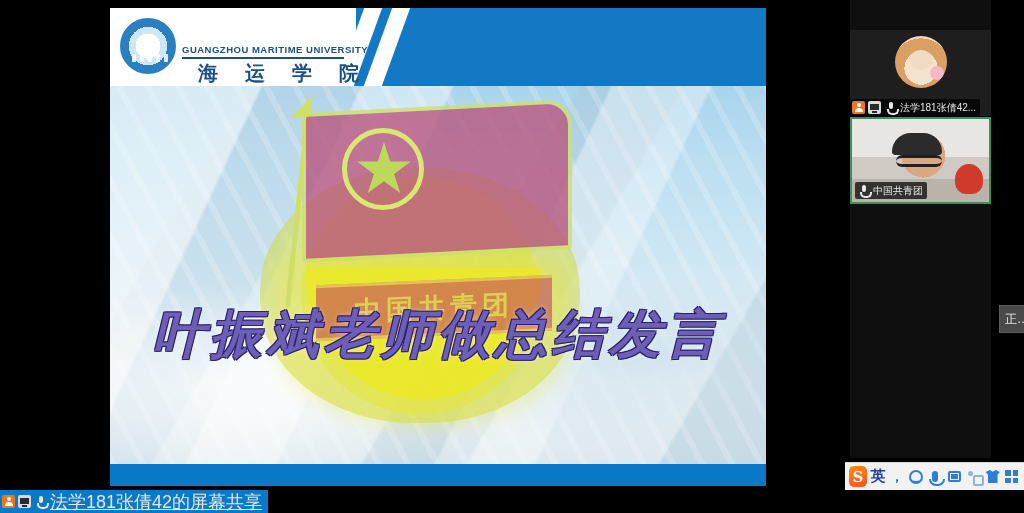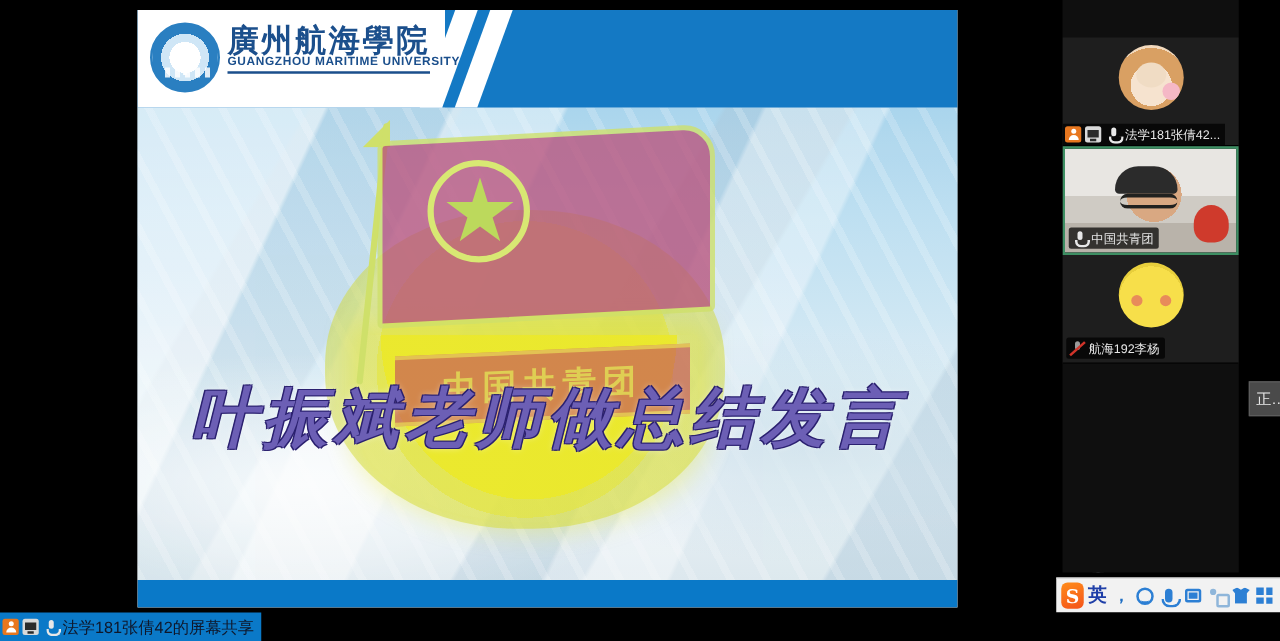--- a/index.html
+++ b/index.html
@@ -265,21 +265,21 @@
   
   .bottombar {
     position: absolute; left: 0; bottom: 0; width: 1024px; height: 23px;
     background: #000;
   }
   .share-banner {
     position: absolute; left: 0; top: 0; height: 23px;
     display: flex; align-items: center; gap: 3px; padding: 0 6px 0 2px;
     background: #0a79c8;
   }
-  .share-banner-text { color: #0f172a; font-size: 13px; white-space: nowrap; }
+  .share-banner-text { color: #e5e5e5; font-size: 18px; white-space: nowrap; text-decoration: underline; }
 
   
   .ime {
     position: absolute; right: 0; bottom: 23px; width: 179px; height: 28px;
     background: #f2f2f2;
     display: flex; align-items: center; gap: 3px; padding: 0 4px;
     border-top: 1px solid #d6d6d6;
   }
   .ime-logo {
     width: 21px; height: 21px; border-radius: 5px;
@@ -316,23 +316,23 @@
 
       <div class="slide-photo"></div>
 
       <div class="slide-header">
         <div class="header-white"></div>
         <div class="header-slash"></div>
         <div class="header-slash2"></div>
         <div class="crest">
           <div class="crest-wave"></div>
         </div>
-        <div class="uni-cn">廣州航海學院</div>
         <div class="uni-en">GUANGZHOU MARITIME UNIVERSITY</div>
         <div class="uni-rule"></div>
+        <div class="uni-sub">海 运 学 院</div>
       </div>
 
       <div class="emblem">
         <div class="emblem-sun"></div>
         <div class="emblem-gear"></div>
         <div class="emblem-pole-top"></div>
         <div class="emblem-pole"></div>
         <div class="emblem-flag"></div>
         <div class="emblem-circle"></div>
         <div class="emblem-star"></div>
@@ -369,27 +369,20 @@
         <div class="tile-video-glasses"></div>
       </div>
       <div class="tile-label inset">
         <span class="ic ic-mic"></span>
         <span class="tile-label-text">中国共青团</span>
       </div>
     </div>
 
 
 
-    <div class="tile">
-      <div class="tile-avatar av-pika"></div>
-      <div class="tile-label inset">
-        <span class="ic ic-mic-muted"></span>
-        <span class="tile-label-text">航海192李杨</span>
-      </div>
-    </div>
 
   </div>
 
   <div class="tooltip">正…</div>
 
   <div class="ime">
     <div class="ime-logo">S</div>
     <div class="ime-btn ime-cn">英</div>
     <div class="ime-btn">，</div>
     <div class="ime-btn">

